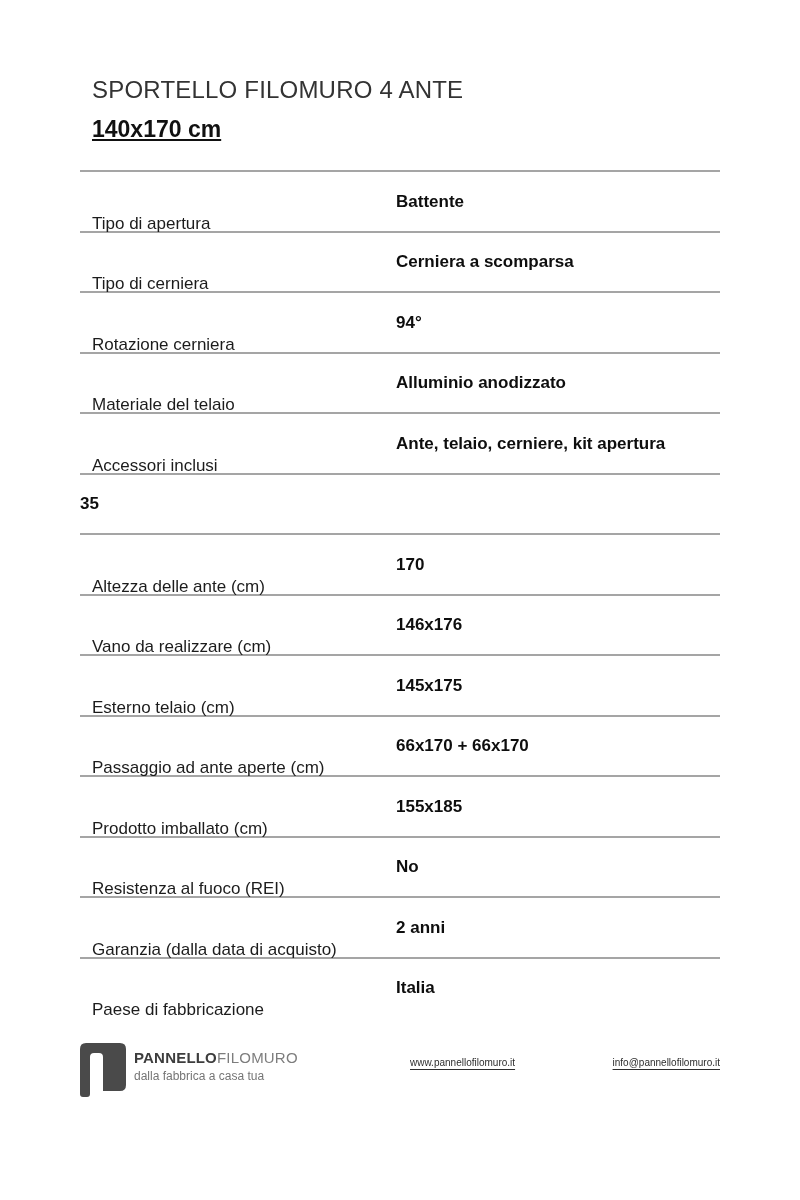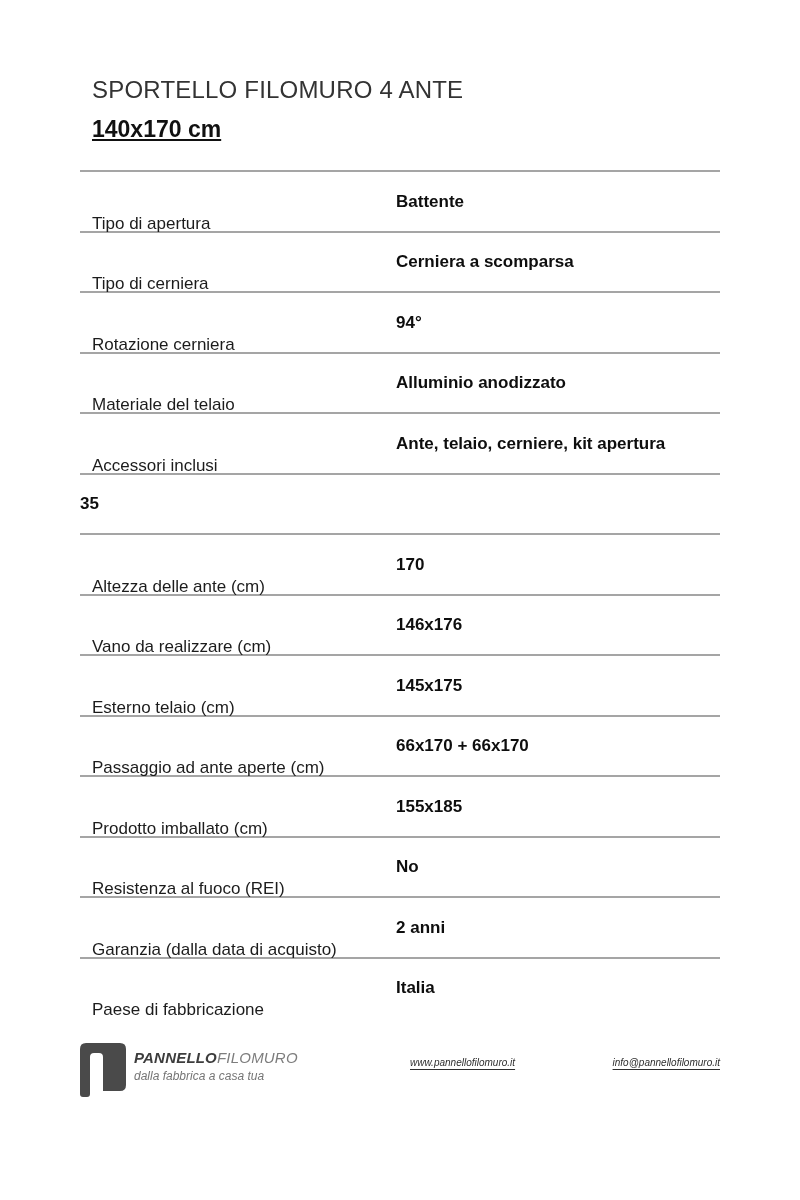--- a/index.html
+++ b/index.html
@@ -58,21 +58,20 @@
   .row .value {
     font-size: 17px;
     font-weight: 700;
     color: #0e0e0e;
     flex: 1;
   }
   .footer {
     margin-top: 26px;
     display: flex;
     align-items: flex-start;
-    font-style: italic;
   }
   .brand {
     display: flex;
     align-items: flex-start;
     width: 270px;
     flex: none;
   }
   .brand-icon {
     width: 46px;
     height: 54px;

